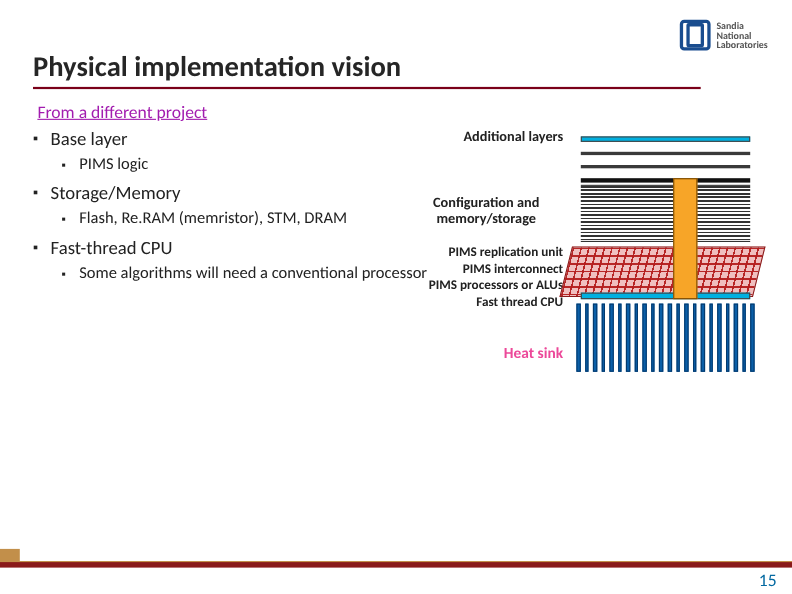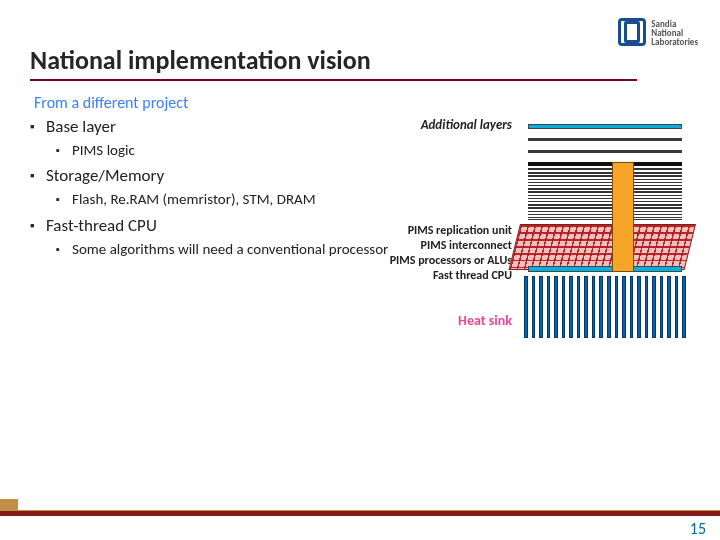--- a/index.html
+++ b/index.html
@@ -56,23 +56,24 @@
     margin-bottom: 4px;
   }
   .title-underline {
     height: 2px;
     background: #7a0019;
     width: 92%;
     margin-bottom: 12px;
   }
   .subtitle {
     font-size: 16px;
-    color: #3b82f6;
+    color: #a21caf;
     margin-left: 4px;
     margin-bottom: 4px;
+    text-decoration: underline;
   }
   .content {
     display: flex;
     gap: 6px;
   }
   .left {
     flex: 0 0 370px;
   }
   ul.b1 {
     list-style: none;
@@ -242,21 +243,21 @@
     <div class="logo-mark"></div>
     <div class="logo-text">
       <div>Sandia</div>
       <div>National</div>
       <div>Laboratories</div>
     </div>
   </div>
 
   <h1 class="title">
     <br>
-    <span>National implementation vision</span>
+    <span>Physical implementation vision</span>
   </h1>
   <div class="title-underline"></div>
 
   <div class="subtitle">From a different project</div>
 
   <div class="content">
     <div class="left">
       <ul class="b1">
         <li>
           <span>Base layer</span>
@@ -273,21 +274,22 @@
         <li>
           <span>Fast-thread CPU</span>
           <ul class="b2">
             <li>Some algorithms will need a conventional processor</li>
           </ul>
         </li>
       </ul>
     </div>
 
     <div class="right">
-      <div class="lbl" style="top:2px;font-style:italic;">Additional layers</div>
+      <div class="lbl" style="top:2px;">Additional layers</div>
+      <div class="lbl" style="top:62px; right:178px; width:140px; white-space:normal; text-align:center;">Configuration and memory/storage</div>
       <div class="lbl small" style="top:108px;">PIMS replication unit</div>
       <div class="lbl small" style="top:123px;">PIMS interconnect</div>
       <div class="lbl small" style="top:138px;padding-left:20px;">PIMS processors or ALUs</div>
       <div class="lbl small" style="top:153px;">Fast thread CPU</div>
       <div class="heat-sink-lbl">Heat sink</div>
 
       <div class="stack">
         <div class="layer-top"></div>
         <div class="layer-dark" style="top:22px;"></div>
         <div class="layer-dark" style="top:34px;"></div>

